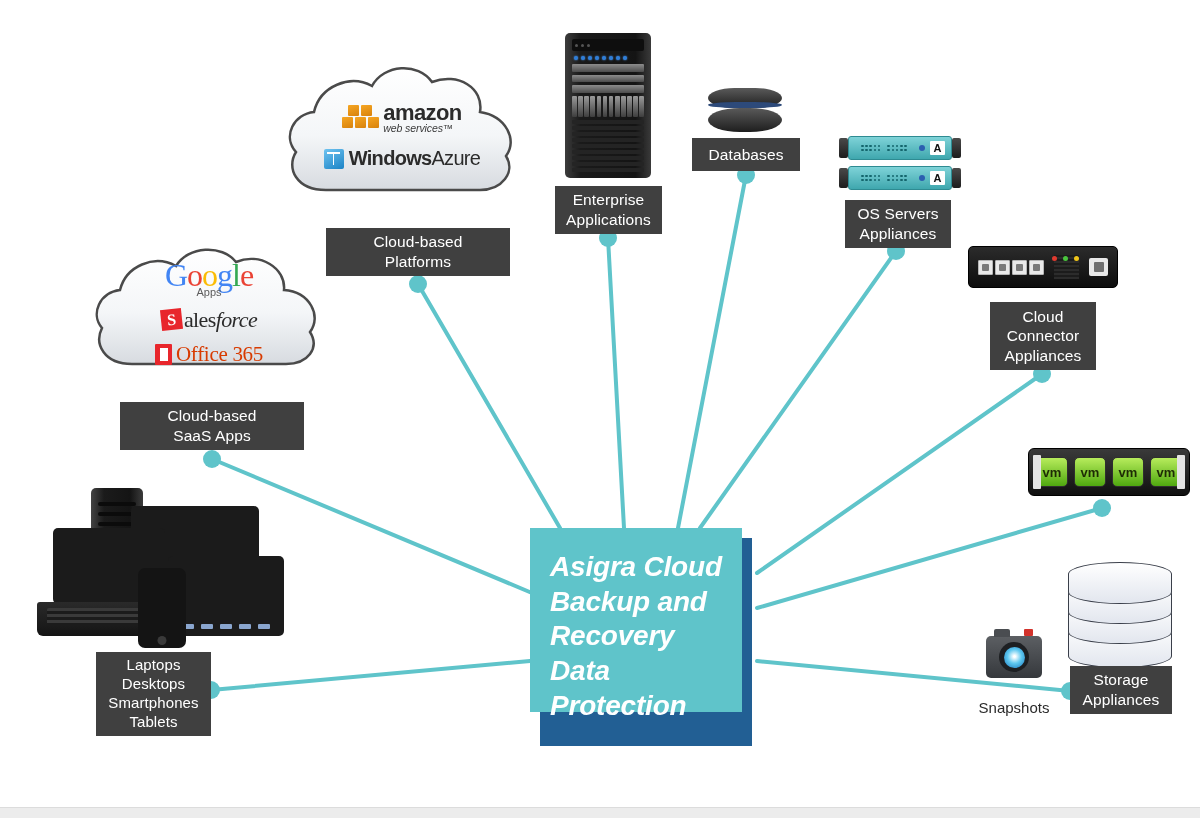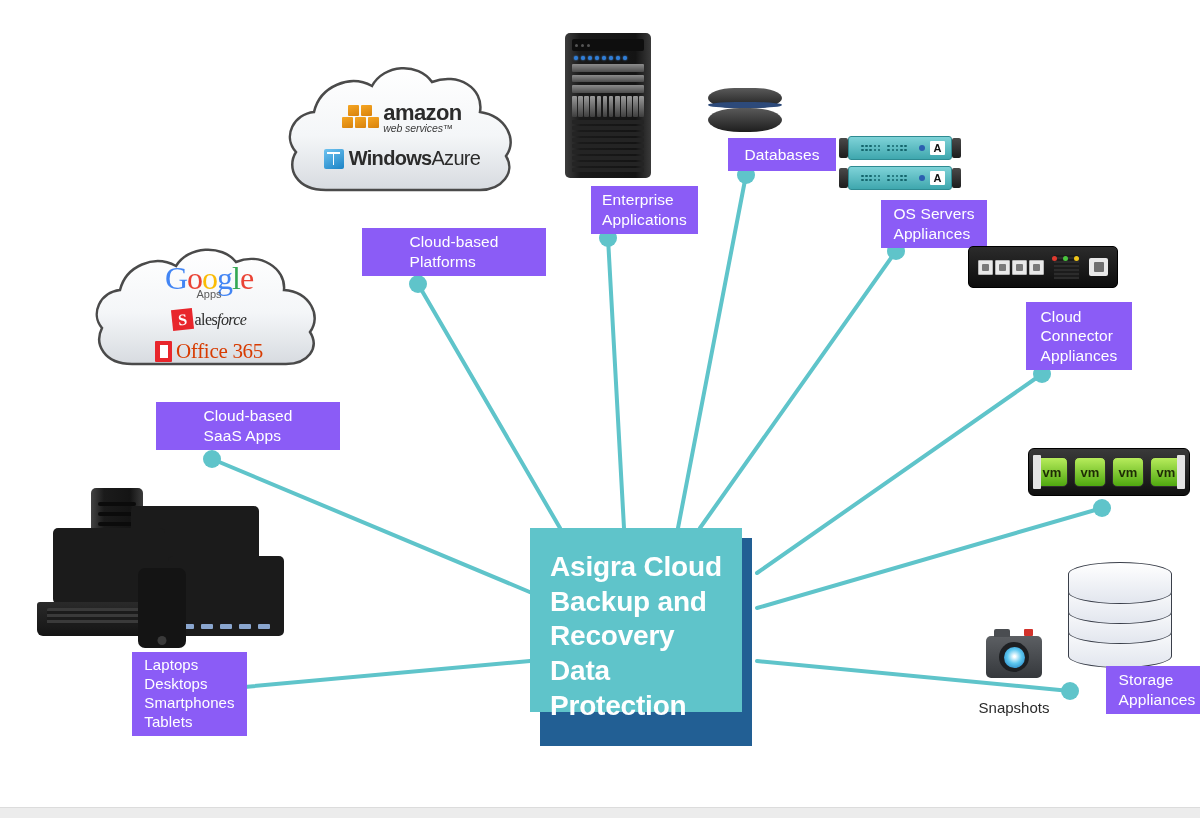--- a/index.html
+++ b/index.html
@@ -21,33 +21,32 @@
   
   #wires {
     position: absolute;
     left: 0; top: 0;
     width: 1200px; height: 818px;
     pointer-events: none;
   }
   
   .chip {
     position: absolute;
-    background: #8b5cf6;
+    background: #404040;
     color: #ffffff;
     display: flex;
     align-items: center;
     justify-content: center;
-    text-align: left;
+    text-align: center;
     line-height: 1.26;
     font-size: 15.5px;
     letter-spacing: .1px;
     box-sizing: border-box;
     padding: 4px 6px;
     white-space: pre-line;
-    margin-left: 36px;
   }
   
   .hub-shadow {
     position: absolute;
     background: #225f94;
   }
   .hub {
     position: absolute;
     background: #5fc4ca;
     color: #ffffff;
@@ -131,21 +130,21 @@
   .sf { display: flex; align-items: center; gap: 2px; }
   .sf-badge {
     width: 21px; height: 21px;
     background: #e8262c;
     color: #ffffff;
     font-size: 16px; font-weight: bold;
     display: flex; align-items: center; justify-content: center;
     transform: rotate(-6deg);
     font-family: "Liberation Serif", serif;
   }
-  .sf-txt { font-size: 16px; color: #2b2b2b; font-family: "Liberation Serif", serif; letter-spacing: -0.6px; }
+  .sf-txt { font-size: 22px; color: #2b2b2b; font-family: "Liberation Serif", serif; letter-spacing: -0.6px; }
   .sf-txt i { font-style: italic; }
 
   
   .o365 { display: flex; align-items: center; gap: 4px; }
   .o365-mark {
     width: 17px; height: 21px;
     background: #e8262c;
     position: relative;
     border-radius: 1px;
   }
@@ -657,21 +656,21 @@
     <div class="phone" style="left:104px; top:80px; width:48px; height:80px;">
       <span class="glass"></span><span class="home"></span>
     </div>
   </div>
   <div class="chip" style="left:96px; top:652px; width:115px; height:84px; font-size:15px;">Laptops
 Desktops
 Smartphones
 Tablets</div>
 
   <div class="hub-shadow" style="left:540px; top:538px; width:212px; height:208px;"></div>
-  <div class="hub" style="left:530px; top:528px; width:212px; height:184px;">Asigra Cloud
+  <div class="hub" style="left:530px; top:528px; width:212px; height:184px;font-style:italic;">Asigra Cloud
 Backup and
 Recovery
 Data
 Protection</div>
 
   <div class="footer-rule"></div>
 
 </div>
 
 </body></html>

